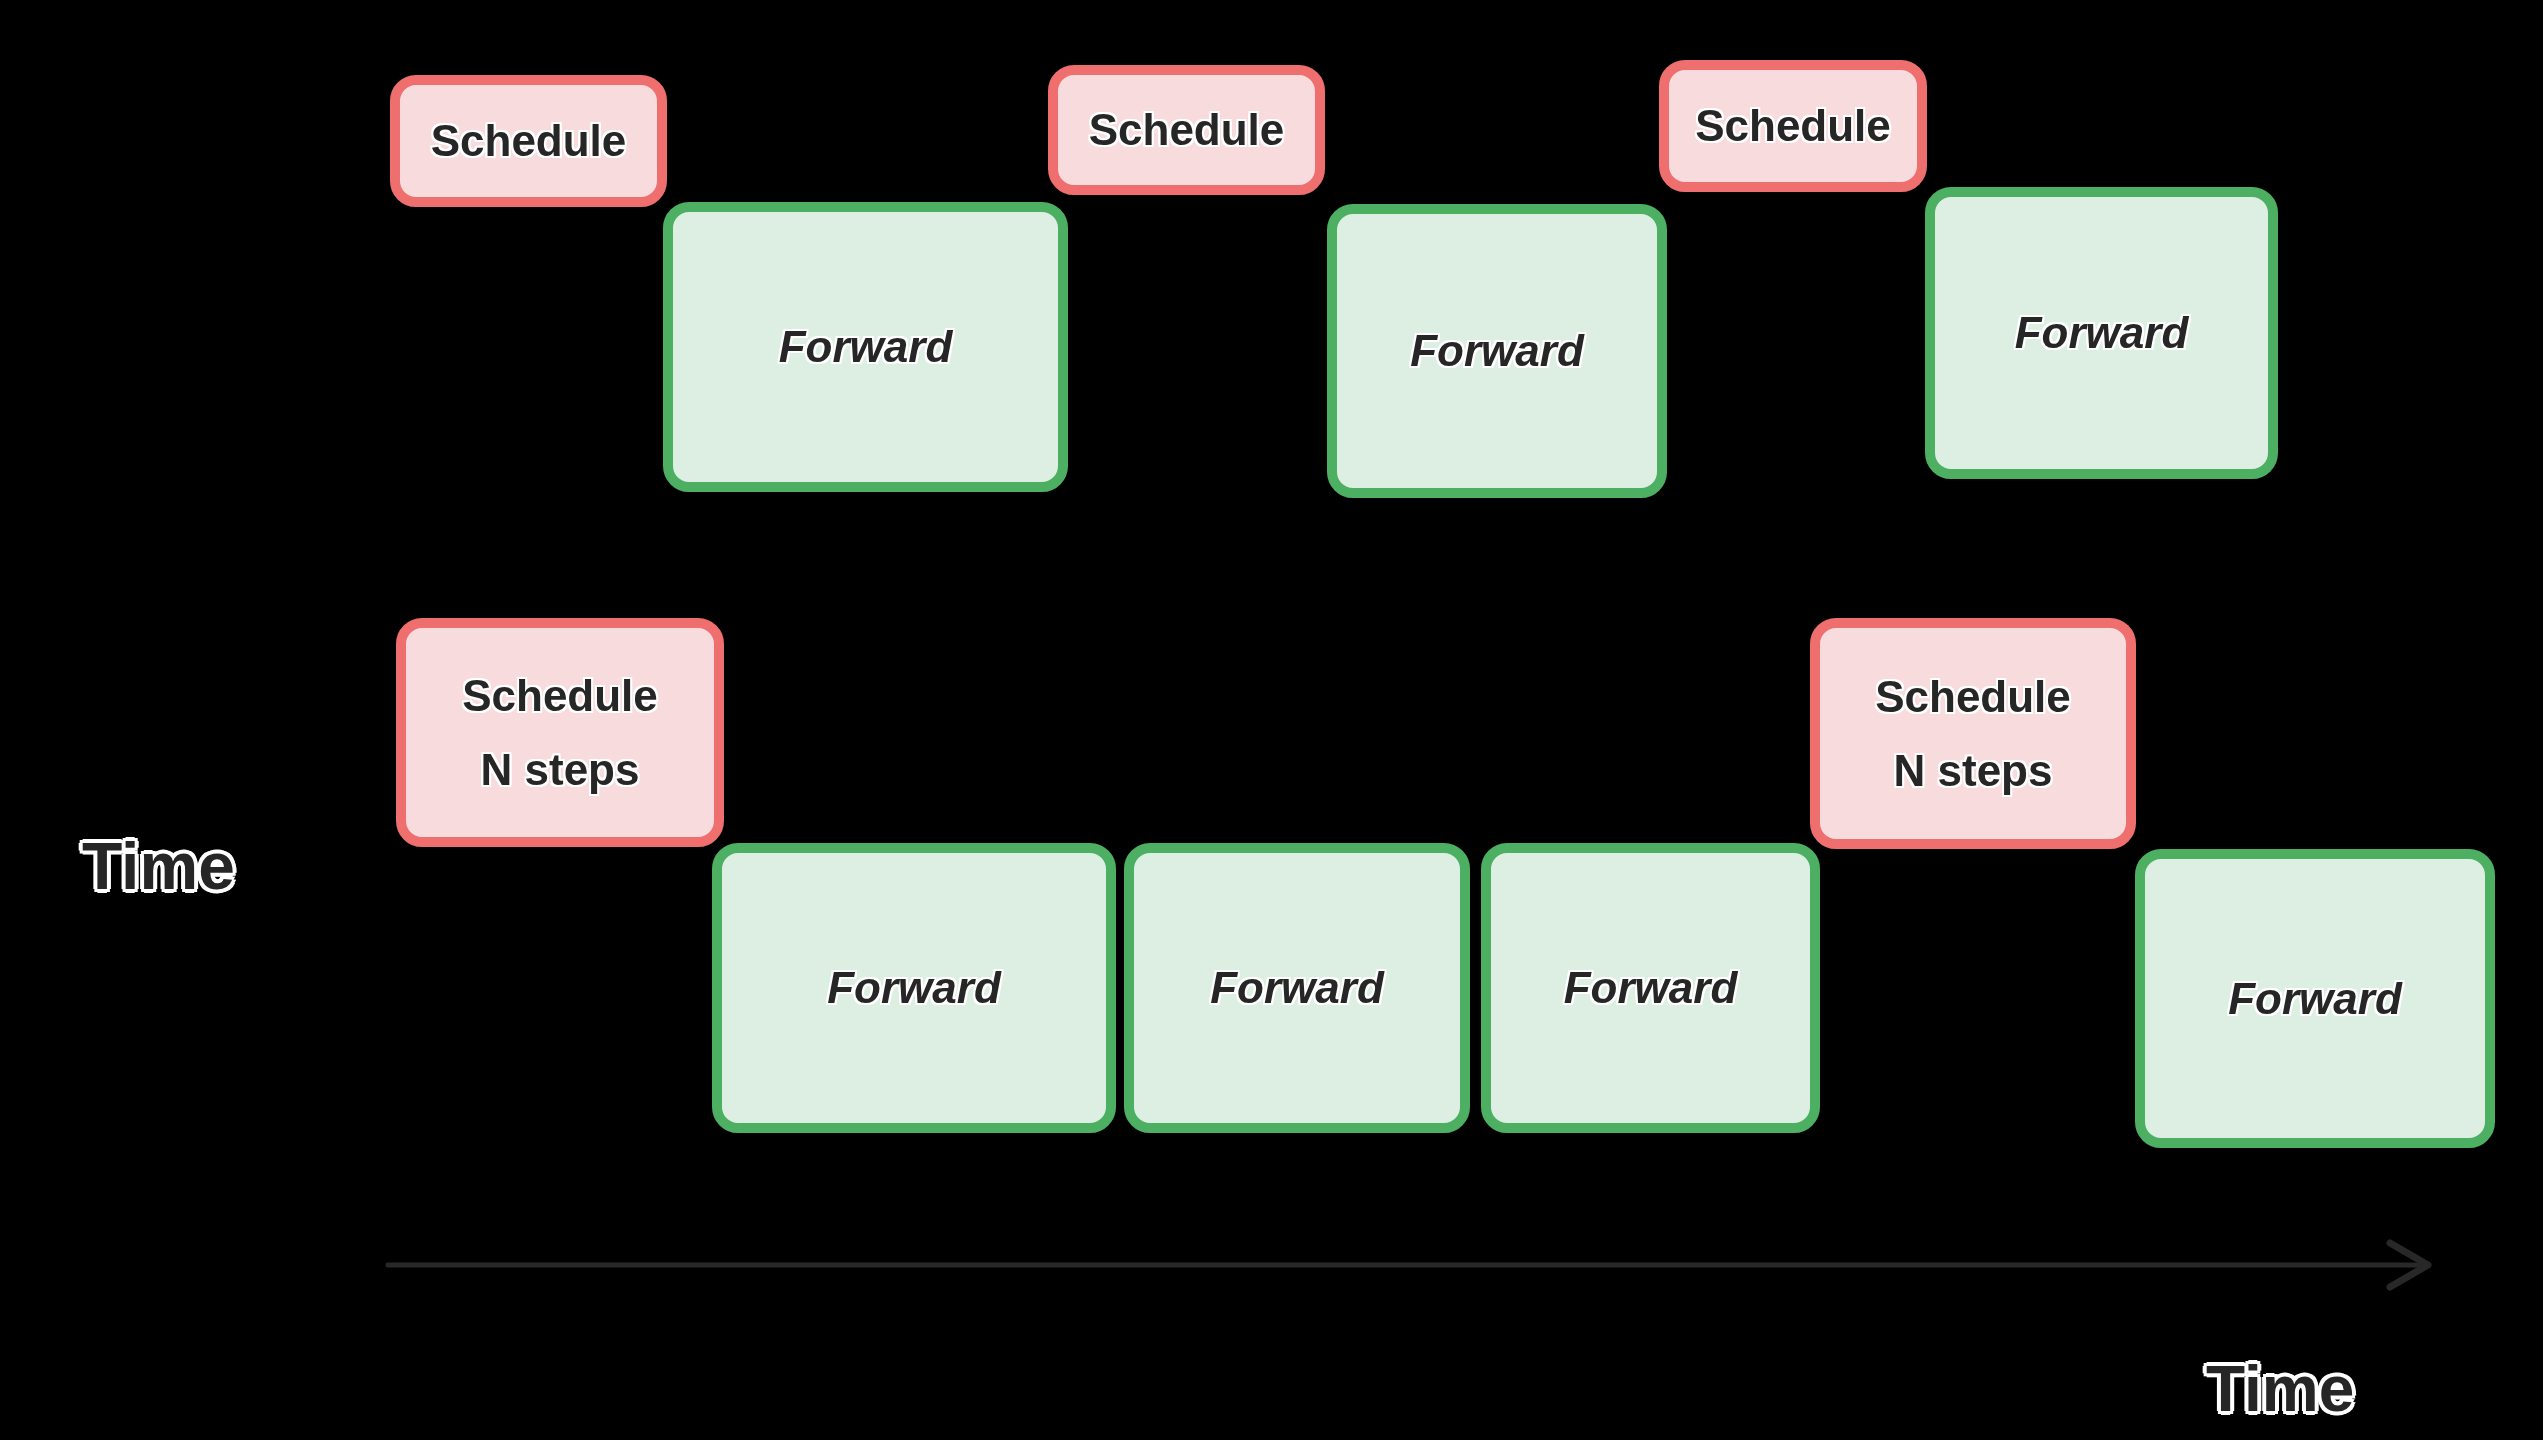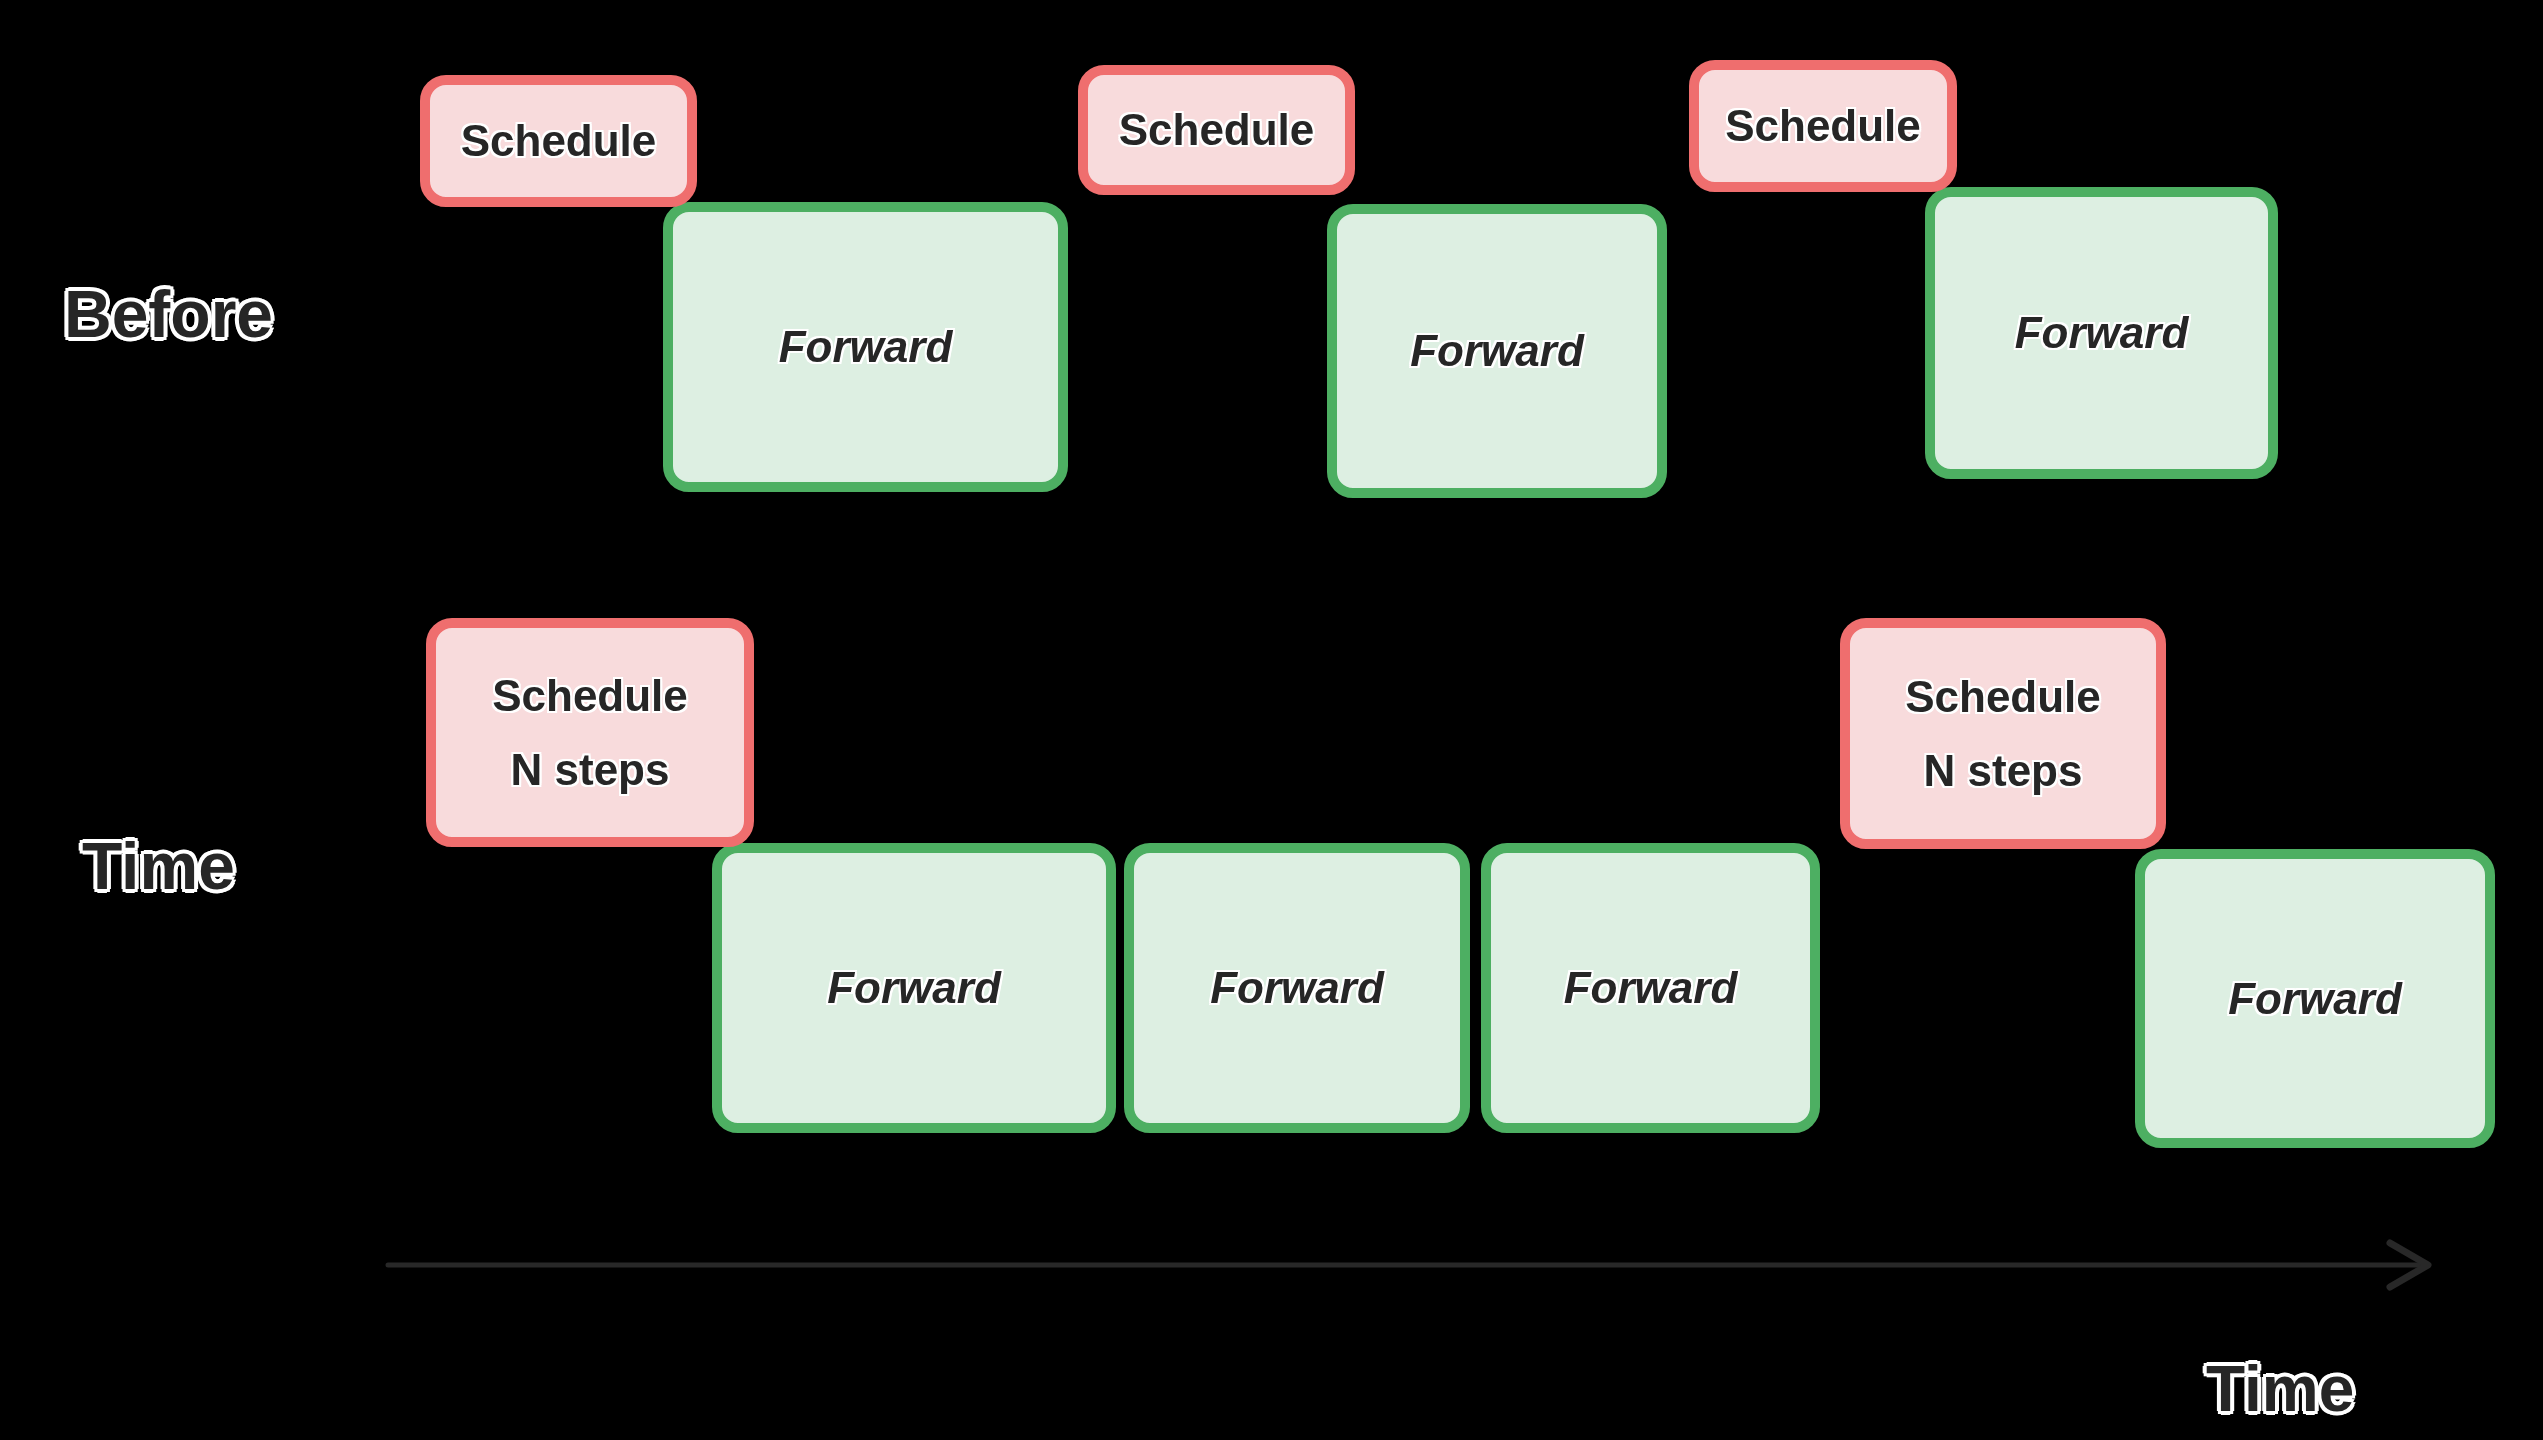--- a/index.html
+++ b/index.html
@@ -24,21 +24,20 @@
     display: flex;
     flex-direction: column;
     align-items: center;
     justify-content: center;
     text-align: center;
   }
   .block.schedule {
     background: var(--schedule-fill, #f8dbdc);
     border: 10px solid var(--schedule-border, #ef6e6e);
     z-index: 3;
-    margin-left: 30px;
   }
   .block.forward {
     background: var(--forward-fill, #ddefe2);
     border: 10px solid var(--forward-border, #4daf62);
     z-index: 2;
     font-style: italic;
   }
   .block-line {
     font-size: 44px;
     font-weight: bold;
@@ -77,21 +76,20 @@
     width: 2543px;
     height: 1440px;
     z-index: 1;
   }
 </style>
 </head>
 <body>
 
 <div class="stage">
 
-  <div class="row-label" id="label-before">Before</div>
 
   <div class="row-label" id="label-after">Time</div>
 
   <div id="blocks">
       <div class="block schedule" style="left: 390px; top: 75px; width: 277px; height: 132px;">
         <div class="block-line">Schedule</div>
       </div>
       <div class="block forward" style="left: 663px; top: 202px; width: 405px; height: 290px;">
         <div class="block-line">Forward</div>
       </div>

